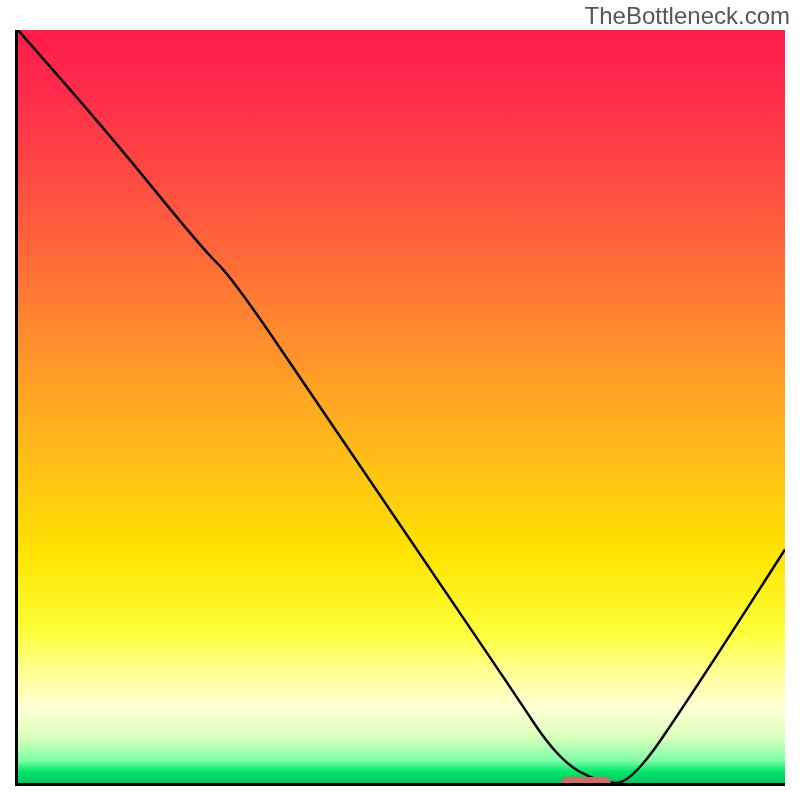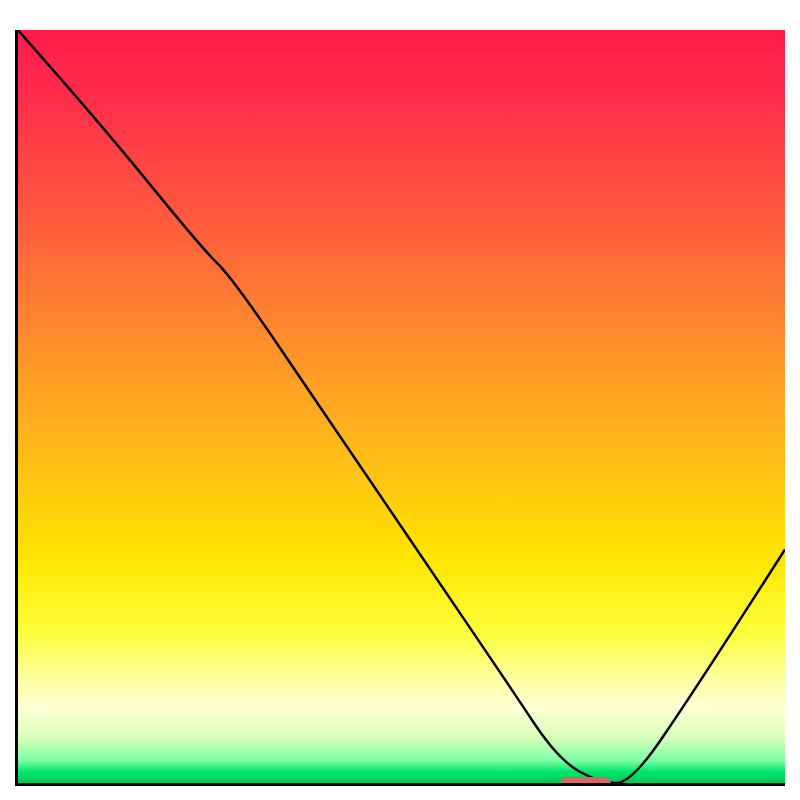--- a/index.html
+++ b/index.html
@@ -64,20 +64,21 @@
   .marker {
     position: absolute;
     background: #d46864;
     border-radius: 999px;
   }
 </style>
 </head>
 <body>
 
 <div class="container">
+  <div class="attribution">TheBottleneck.com</div>
 
   <div class="plot-frame">
     <div class="gradient"></div>
 
     <svg class="curve" viewBox="0 0 770 756" preserveAspectRatio="none">
       <path fill="none" stroke="#000" stroke-width="2.5" d="M 0.0 0.0 Q 0.0 0.0 46.2 52.9 Q 92.4 105.8 138.6 162.5 Q 184.8 219.2 200.2 234.4 Q 215.6 249.5 261.8 317.5 Q 308.0 385.6 354.2 453.6 Q 400.4 521.6 446.6 589.7 Q 492.8 657.7 517.8 695.5 Q 542.9 733.3 564.0 744.7 Q 585.2 756.0 600.6 756.0 Q 616.0 756.0 646.8 710.6 Q 677.6 665.3 723.8 593.5 L 770.0 521.6"></path>
     </svg>
 
     <div class="marker" style="left: 542.85px; width: 50.05px; top: 746.732px; height: 13px;"></div>
   </div>

